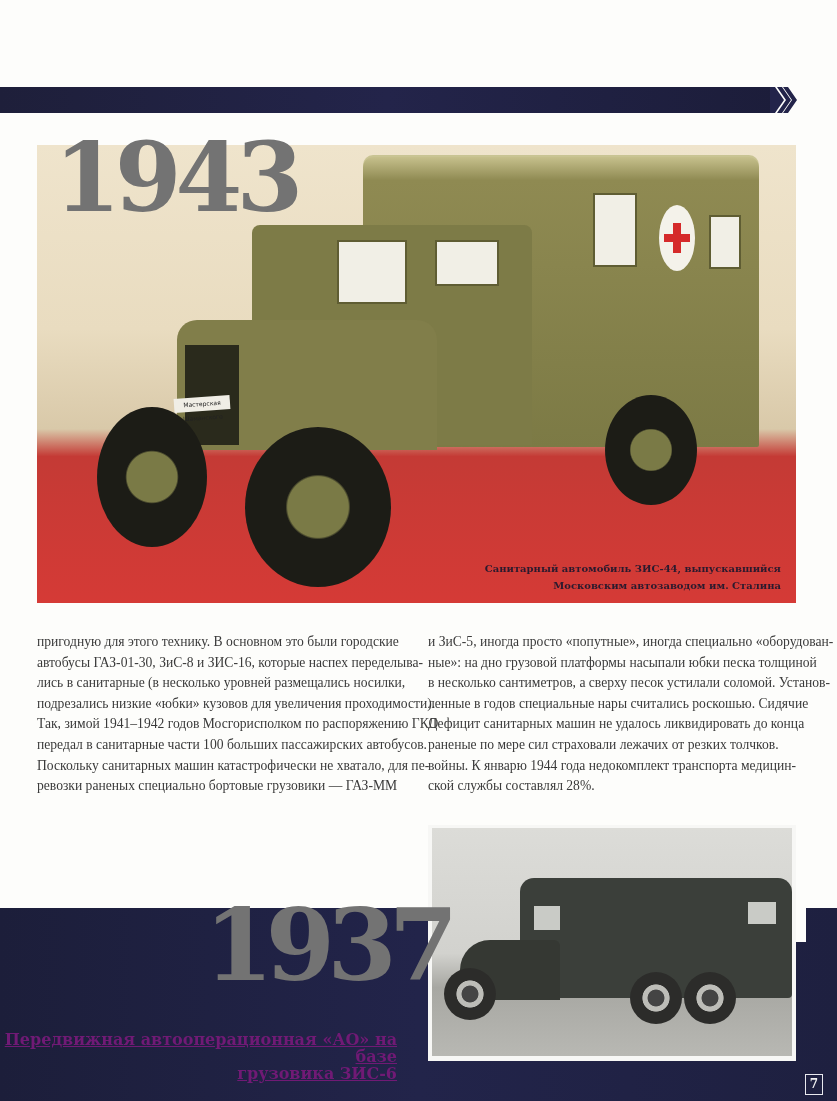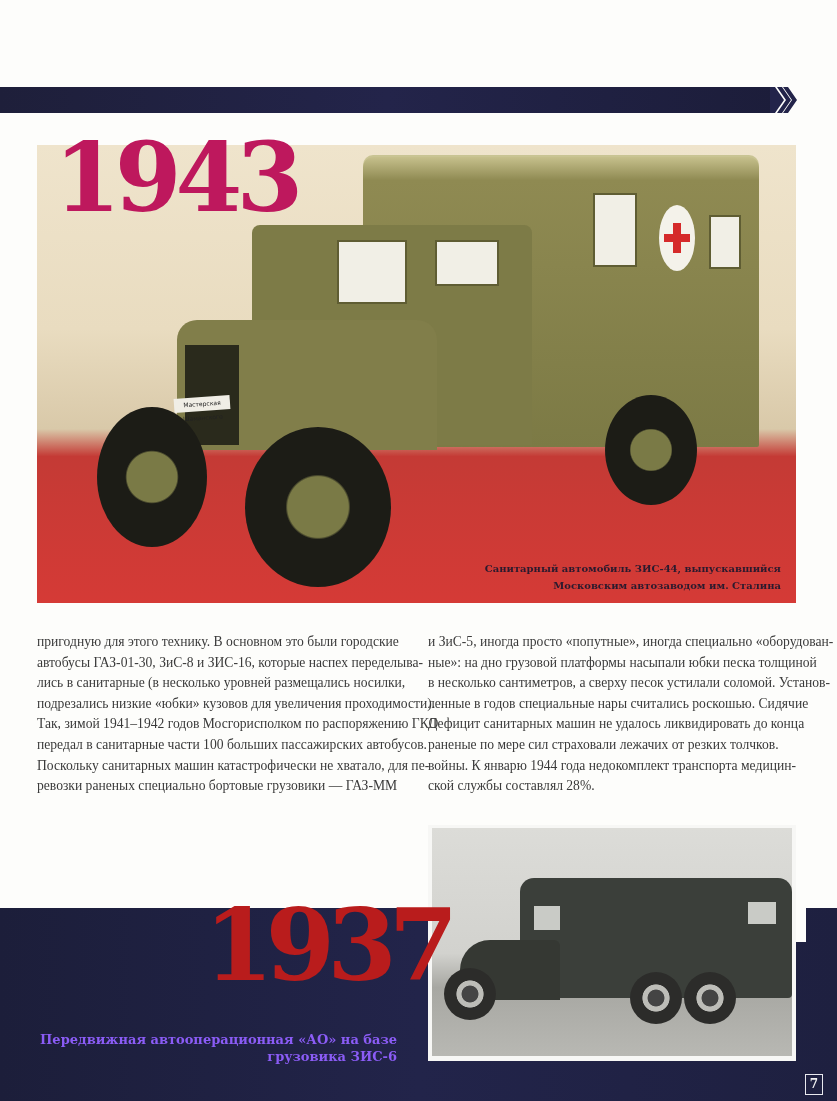--- a/index.html
+++ b/index.html
@@ -34,21 +34,21 @@
     .cross-circle::before { left: 14px; top: 18px; width: 8px; height: 30px; }
     .cross-circle::after { left: 5px; top: 29px; width: 26px; height: 8px; }
     .truck-cab { position: absolute; left: 215px; top: 80px; width: 280px; height: 220px; background: #7d7b47; border-radius: 8px 8px 0 0; }
     .truck-hood { position: absolute; left: 140px; top: 175px; width: 260px; height: 130px; background: #817e4a; border-radius: 20px 20px 0 0; }
     .truck-grille { position: absolute; left: 148px; top: 200px; width: 54px; height: 100px; background: #2a2a1c; }
     .wheel { position: absolute; border-radius: 50%; background: radial-gradient(circle, #7a7a46 0 28%, #1c1c16 30% 100%); }
     .plate { position: absolute; left: 137px; top: 252px; width: 56px; height: 14px; background:#f0eee6; font-size: 6px; color:#222; text-align:center; line-height:14px; transform: rotate(-4deg); font-family: "DejaVu Sans", sans-serif; }
     .year-1943 {
       position: absolute; left: 54px; top: 130px;
       font-family: "DejaVu Serif", "Liberation Serif", serif; font-weight: bold;
-      font-size: 96px; letter-spacing: -6px; color: #be185d; line-height: 1;
+      font-size: 96px; letter-spacing: -6px; color: #737373; line-height: 1;
     }
     .caption1 {
       position: absolute; right: 56px; top: 560px; text-align: right;
       font-family: "DejaVu Serif", "Liberation Serif", serif; font-weight: bold;
       font-size: 10px; line-height: 17px; color: #2b1a2e;
     }
     .col {
       position: absolute; top: 632px; width: 372px;
       font-family: Liberation Serif, serif;
       font-size: 13.6px; line-height: 20.6px; color: #3a3a3a;
@@ -70,26 +70,26 @@
       background: linear-gradient(180deg, #dcdcd8 0%, #d2d2ce 55%, #a7a7a2 70%, #b8b8b3 100%);
       overflow: hidden;
     }
     .bw-body { position: absolute; left: 88px; top: 50px; width: 272px; height: 120px; background: #3b3f3a; border-radius: 14px 14px 4px 4px; }
     .bw-cab { position: absolute; left: 28px; top: 112px; width: 100px; height: 60px; background: #353833; border-radius: 30px 6px 0 0; }
     .bw-wheel { position: absolute; width: 52px; height: 52px; border-radius: 50%; background: radial-gradient(circle, #444 0 22%, #bdbdb8 24% 36%, #2c2c2a 38% 100%); }
     .bw-win { position: absolute; background: #c9cbc6; }
     .year-1937 {
       position: absolute; left: 204px; top: 895px;
       font-family: "DejaVu Serif", "Liberation Serif", serif; font-weight: bold;
-      font-size: 100px; letter-spacing: -8px; color: #b91c1c; line-height: 1;
+      font-size: 100px; letter-spacing: -8px; color: #737373; line-height: 1;
     }
     .caption2 {
       position: absolute; right: 440px; top: 1031px; text-align: right;
       font-family: "DejaVu Serif", "Liberation Serif", serif; font-weight: bold;
-      font-size: 13px; line-height: 17px; color: #8b5cf6;
+      font-size: 16px; line-height: 17px; color: #701a75; text-decoration: underline;
     }
     .page-number {
       position: absolute; left: 805px; top: 1074px; width: 16px; height: 19px;
       border: 1.5px solid #e9e9ef; color: #f2f2f2; font-size: 12px; font-weight: bold;
       text-align: center; line-height: 19px; font-family: "DejaVu Serif", serif;
     }
   </style>
 </head>
 <body>
 

